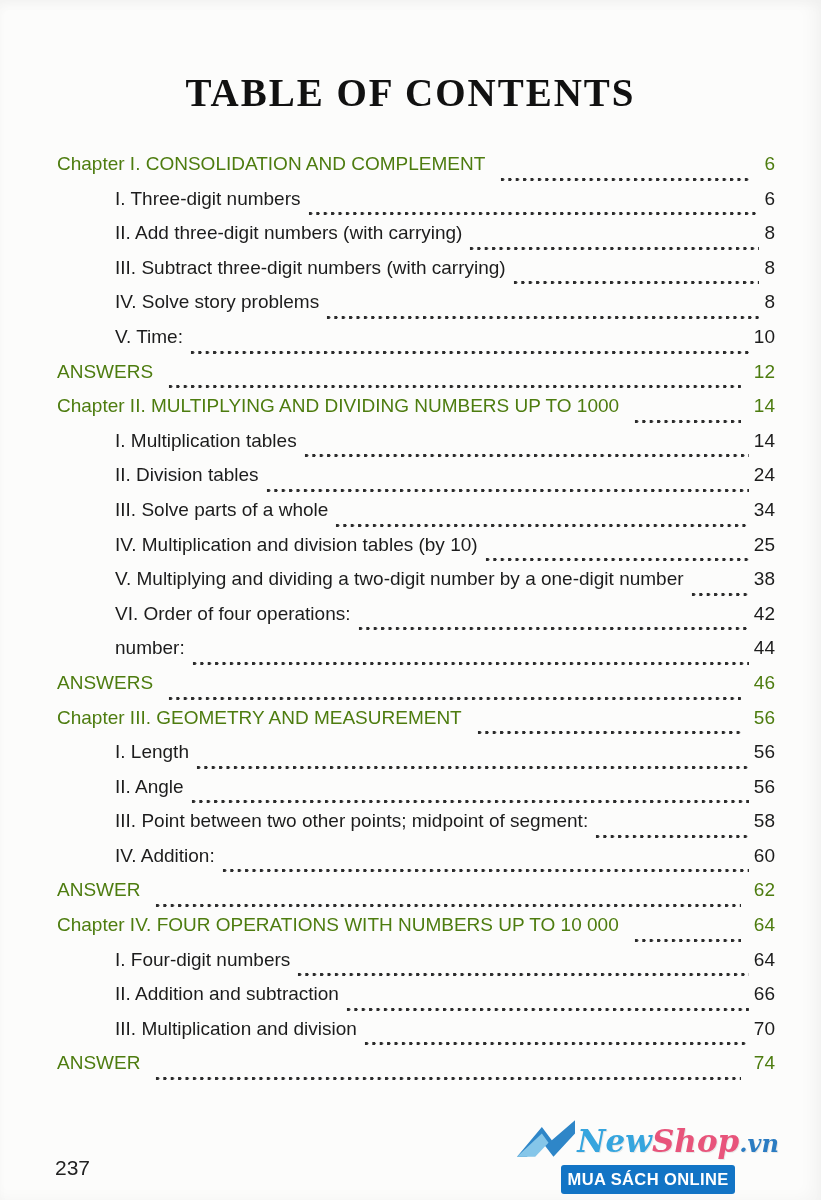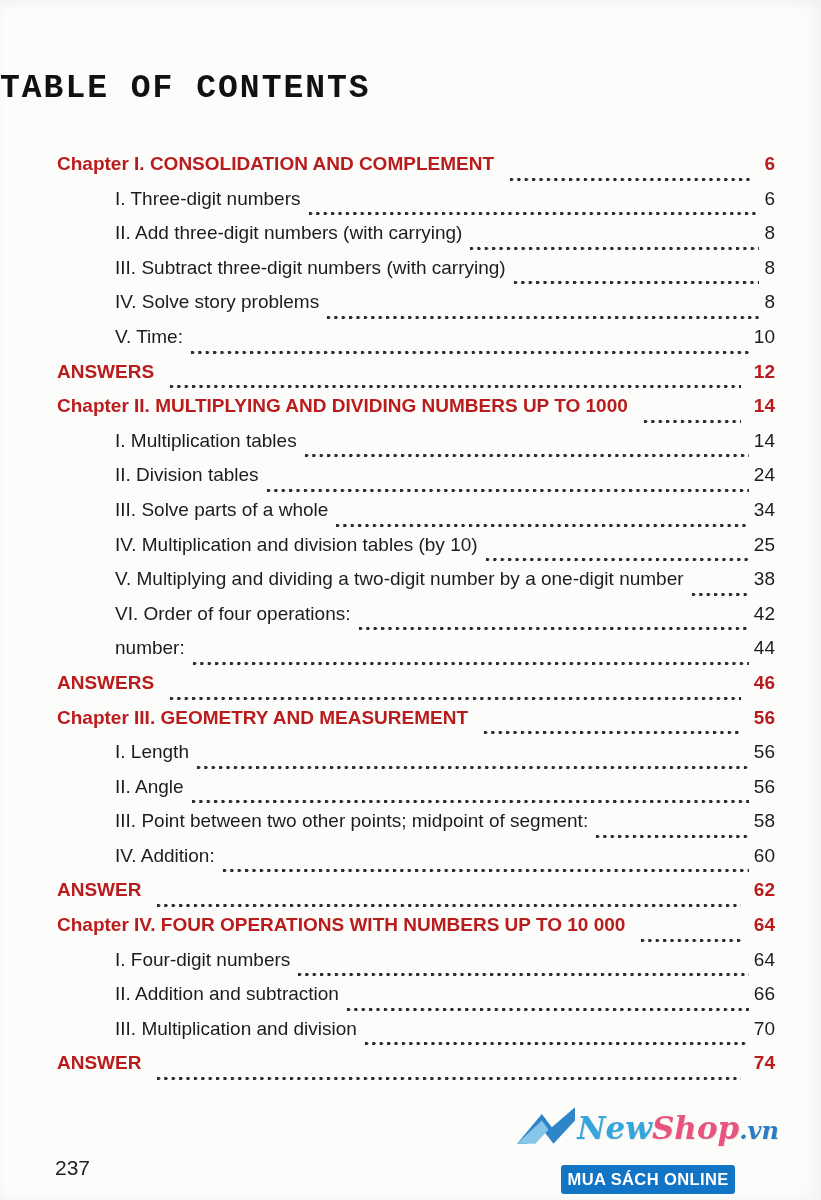--- a/index.html
+++ b/index.html
@@ -13,43 +13,43 @@
     overflow: hidden;
     box-shadow: inset -8px 0 16px rgba(0,0,0,0.035), inset 0 6px 10px rgba(0,0,0,0.02);
   }
 
   .title {
     position: absolute;
     top: 70px;
     left: 0;
     right: 0;
     margin: 0;
-    text-align: left;
-    font-family: Liberation Mono, monospace;
+    text-align: center;
+    font-family: Liberation Serif, serif;
     font-weight: 700;
-    font-size: 33px;
+    font-size: 39px;
     letter-spacing: 2px;
     color: #111;
   }
 
   .toc {
     position: absolute;
     top: 153px;
     left: 57px;
     right: 46px;
   }
 
   .toc-row {
     display: flex;
     align-items: baseline;
     height: 34.6px;
     font-size: 19px;
     color: #1c1c1c;
   }
-  .toc-row.bold { font-weight: 700; color: #b91c1c; gap: 8px; }
+  .toc-row.bold { font-weight: 400; color: #4d7c0f; gap: 8px; }
   .toc-row.indent { padding-left: 58px; }
 
   .toc-label { white-space: nowrap; }
 
   .toc-leader {
     flex: 1 1 auto;
     min-width: 10px;
     align-self: flex-end;
     height: 5px;
     margin: 0 5px 6px 7px;
@@ -69,21 +69,21 @@
     color: #222;
   }
 
   .logo {
     position: absolute;
     right: 42px;
     bottom: 6px;
     display: flex;
     flex-direction: column;
     align-items: center;
-    gap: 16px;
+    gap: 3px;
   }
   .logo-top {
     display: flex;
     align-items: center;
     gap: 2px;
   }
   .logo-text {
     font-family: "DejaVu Serif", serif;
     font-style: italic;
     font-weight: 700;

